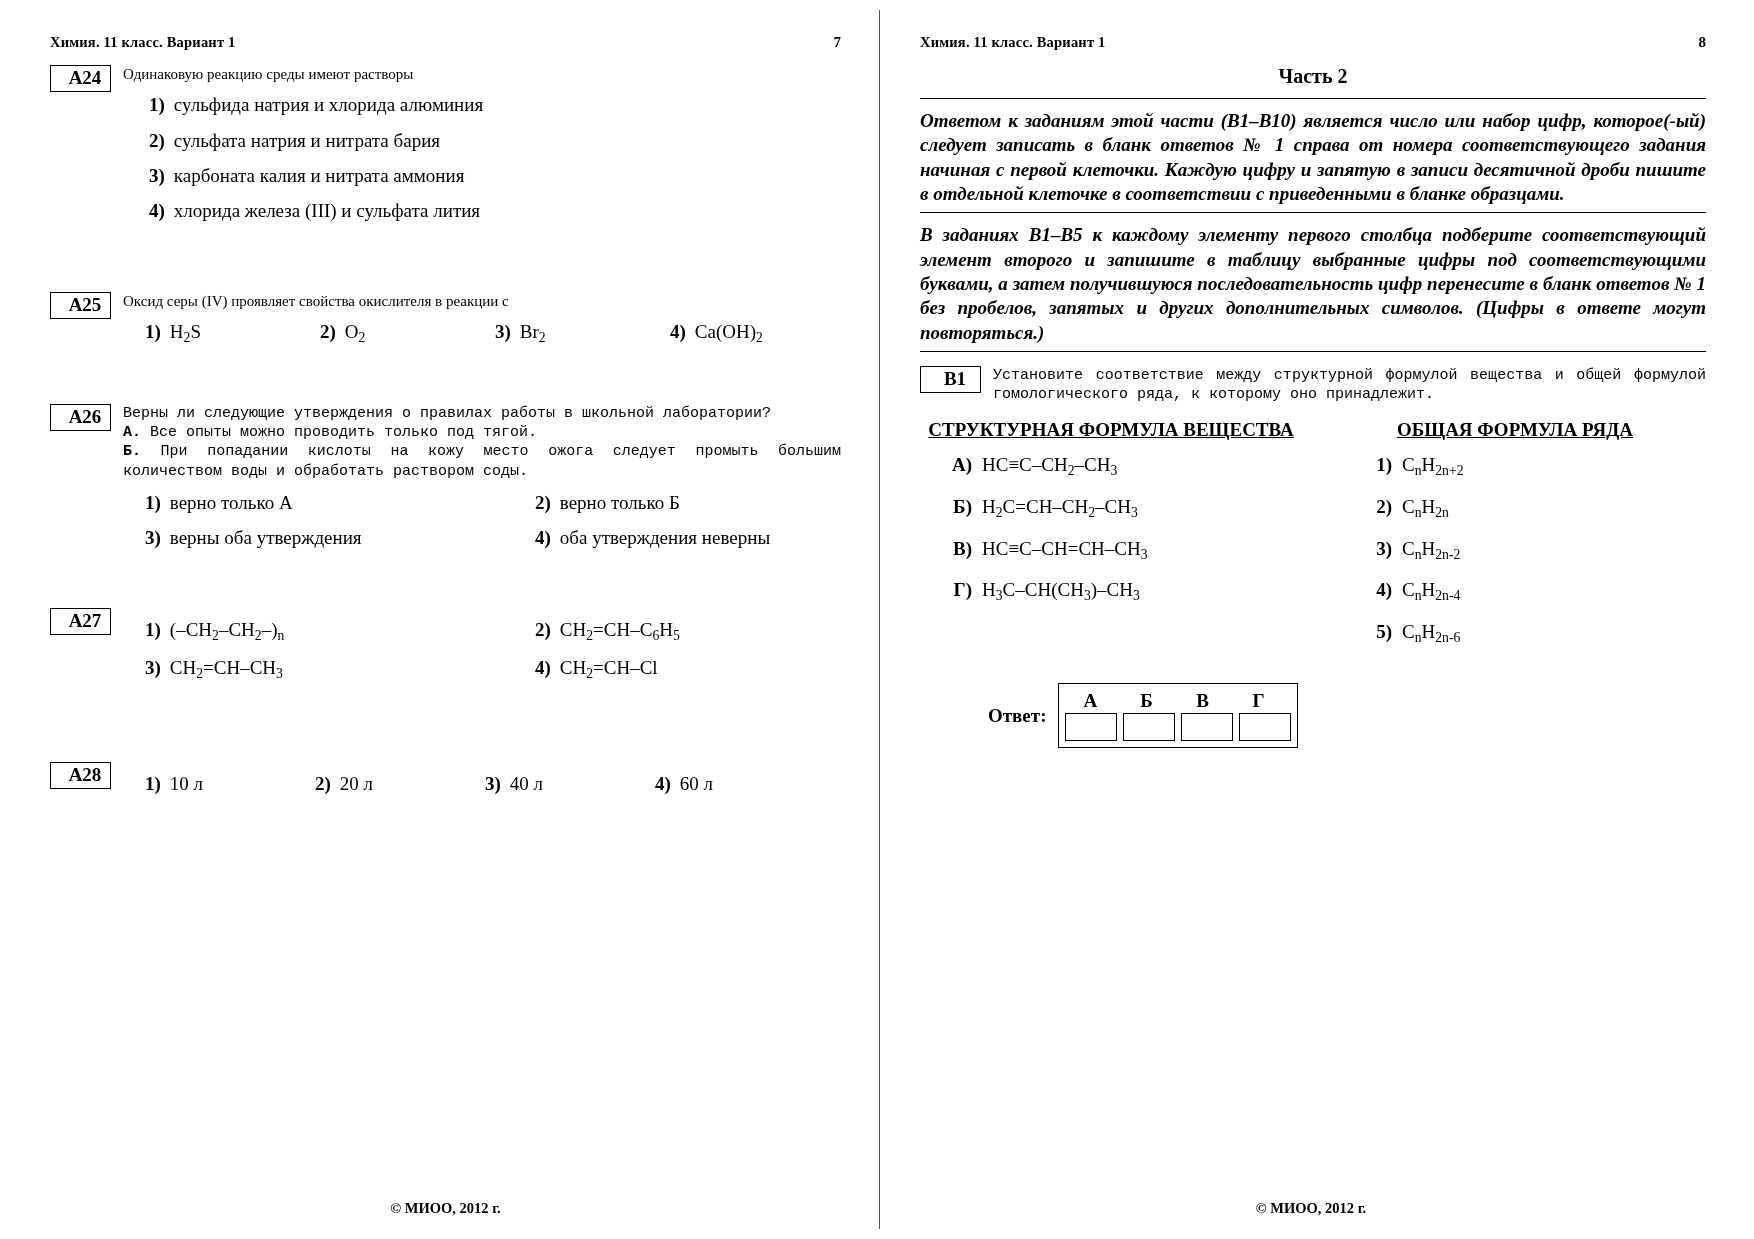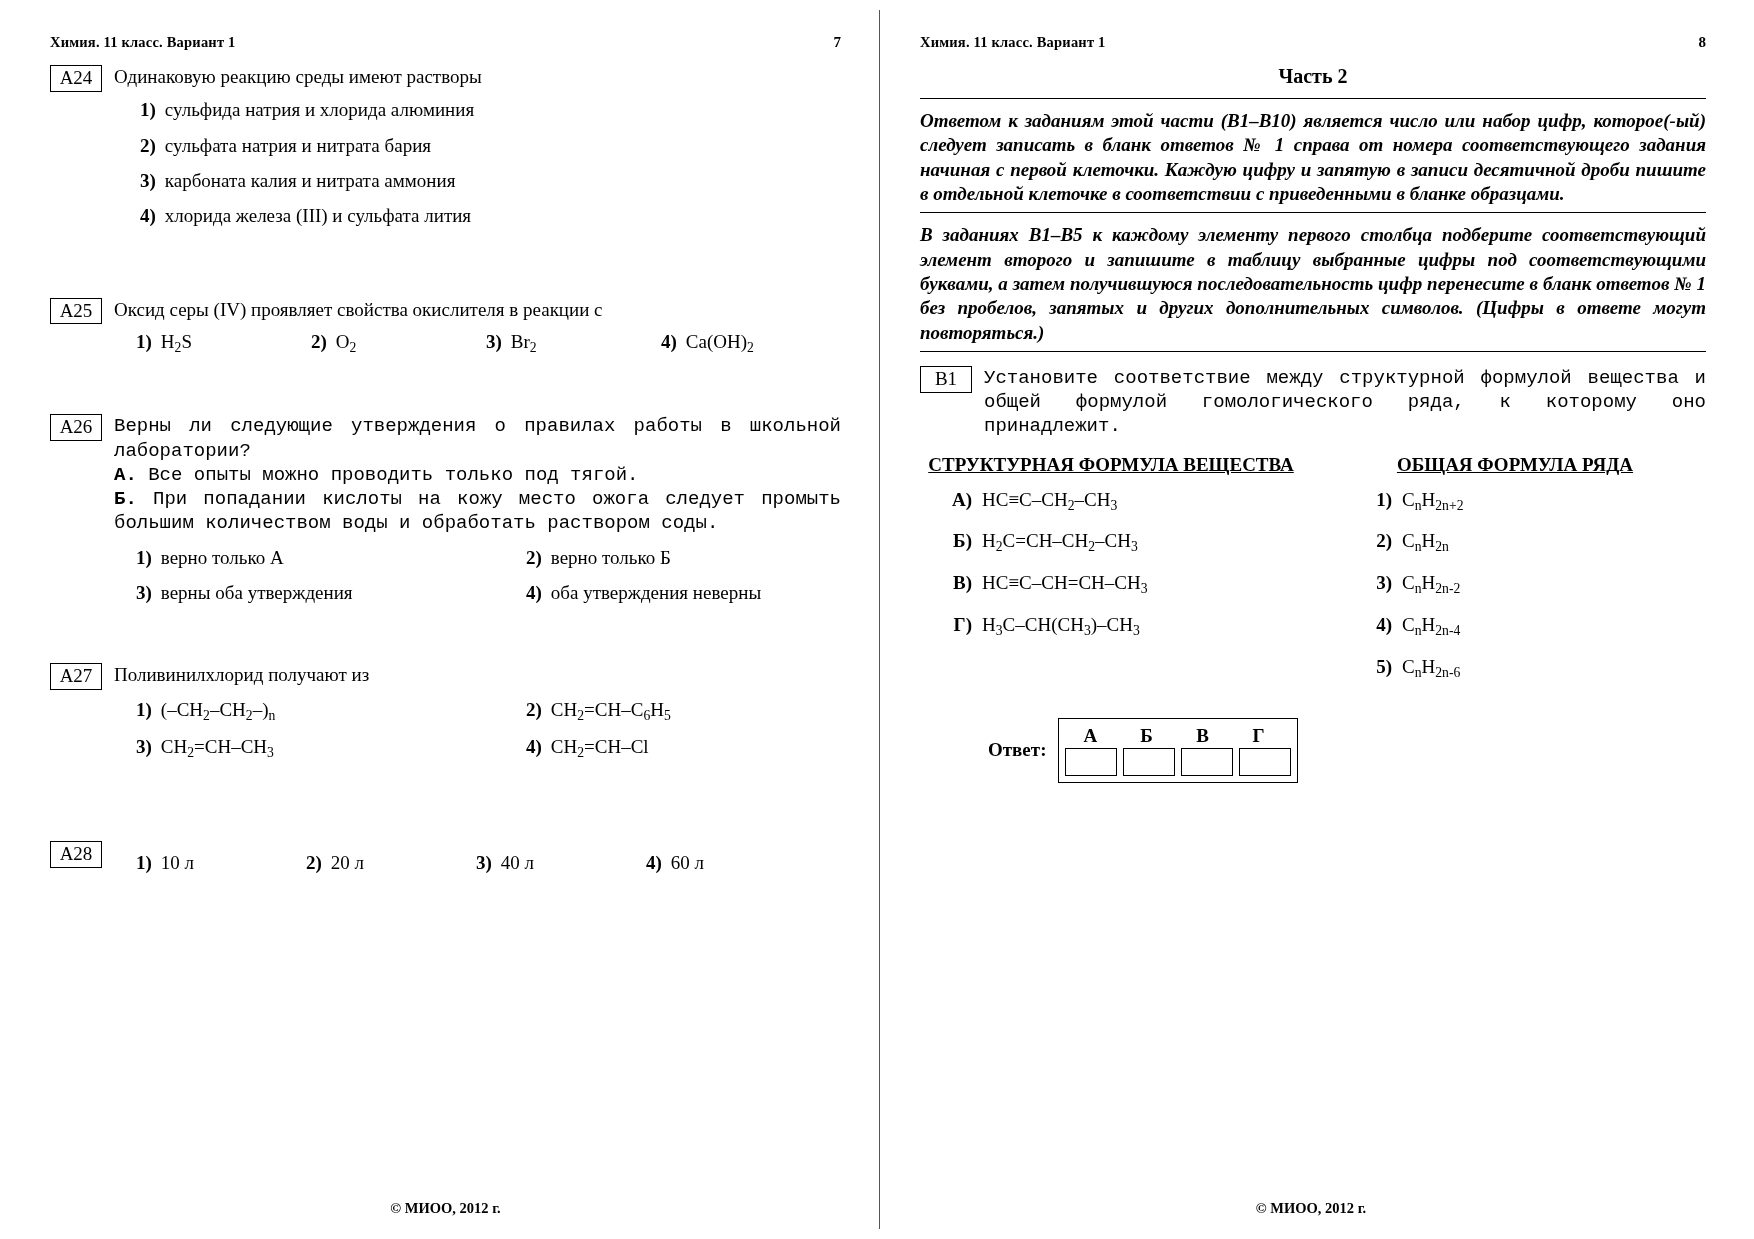--- a/index.html
+++ b/index.html
@@ -48,35 +48,35 @@
   .runhead .rh-page { font-weight: bold; font-size: 15px; }
 
   
   .qblock {
     display: flex;
     align-items: flex-start;
     margin-bottom: 6px;
   }
   .qcode {
     border: 1.6px solid #000;
-    font-weight: normal;
-    font-size: 19px;
-    padding: 1px 7px 2px 7px;
+    font-weight: bold;
+    font-size: 19px;
+    padding: 1px 7px 2px 16px;
     line-height: 1.15;
     margin-right: 12px;
     flex: 0 0 auto;
     min-width: 36px;
     text-align: center;
   }
   .qbody {
     flex: 1 1 auto;
     font-size: 19px;
     line-height: 1.28;
   }
-  .qstem { font-size: 19px; }
+  .qstem { font-size: 15px; }
   .qstem.justify { text-align: justify; font-family: Liberation Mono, monospace; }
 
   .opts {
     margin-top: 9px;
     margin-left: 26px;
   }
   .opt {
     display: flex;
     align-items: baseline;
     margin-bottom: 11px;
@@ -306,21 +306,20 @@
           </div>
         </div>
       </div>
     </div>
 
     <div class="gap-lg"></div>
 
     <div class="qblock">
       <div class="qcode">А27</div>
       <div class="qbody">
-        <div class="qstem">Поливинилхлорид получают из</div>
         <div class="opt-grid2">
           <div class="inline-opt">
             <span class="num">1)</span>
             <span>(–CH<sub>2</sub>–CH<sub>2</sub>–)<sub>n</sub></span>
           </div>
           <div class="inline-opt">
             <span class="num">2)</span>
             <span>CH<sub>2</sub>=CH–C<sub>6</sub>H<sub>5</sub></span>
           </div>
           <div class="inline-opt">

